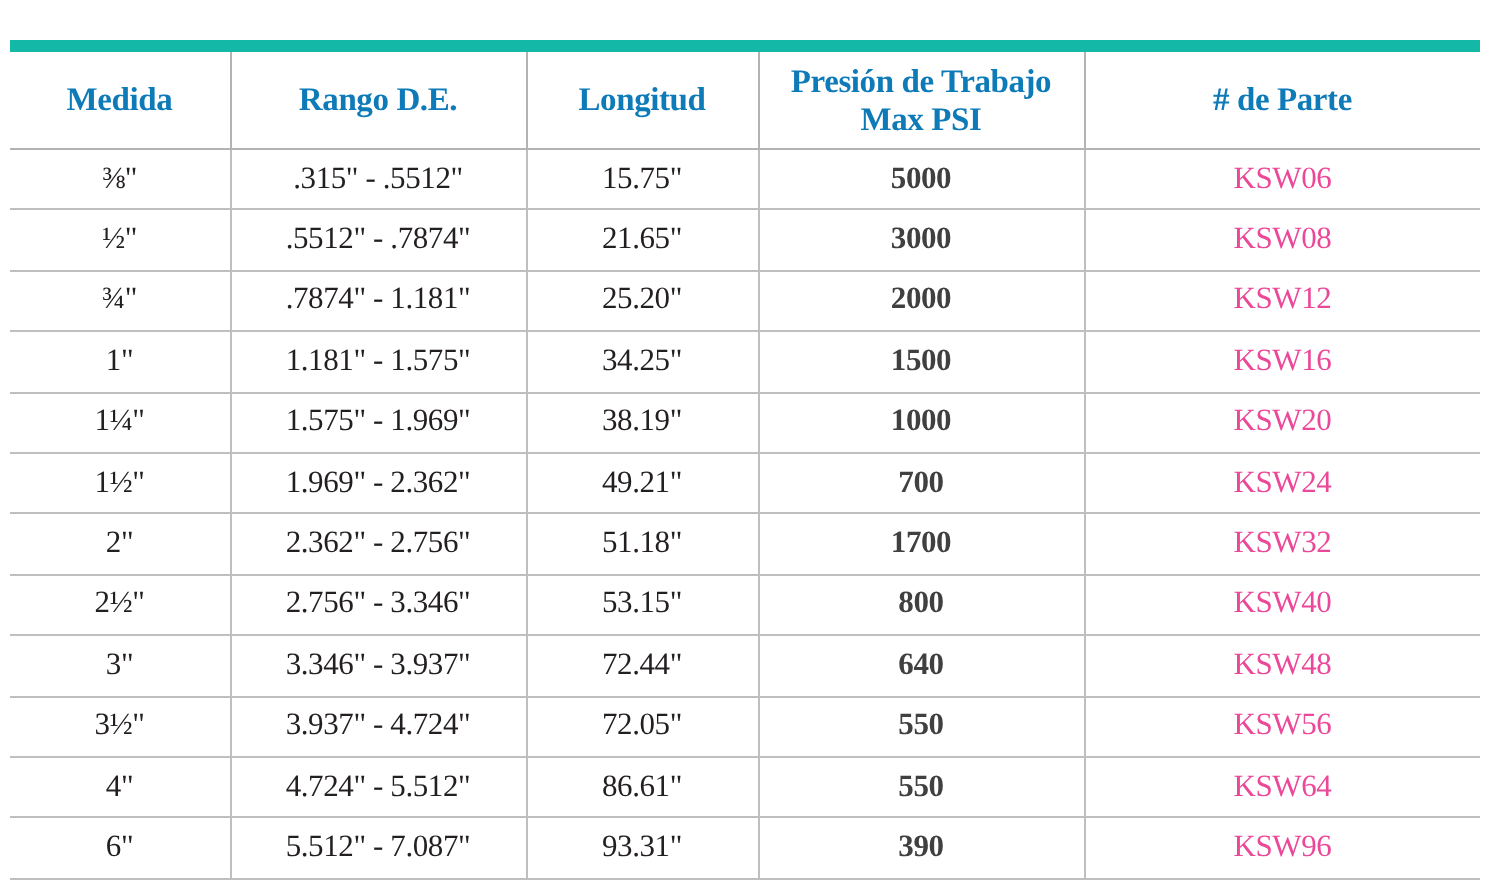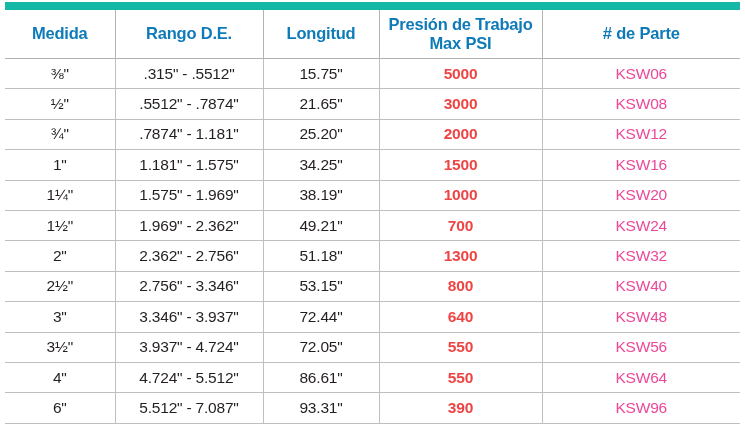--- a/index.html
+++ b/index.html
@@ -12,22 +12,23 @@
     position: relative;
     width: 745px;
     height: 447px;
     background: #ffffff;
     overflow: hidden;
   }
   table.spec-table {
     border-collapse: collapse;
     table-layout: fixed;
     width: 735px;
-    margin: 2px 0 0 5px;
-    border-top: 8px solid #14b8a6;
+    margin: 20px 0 0 5px;
+    border-top: 6px solid #14b8a6;
+    font-family: Liberation Serif, serif;
   }
   table.spec-table col:nth-child(1) { width: 110px; }
   table.spec-table col:nth-child(2) { width: 148px; }
   table.spec-table col:nth-child(3) { width: 116px; }
   table.spec-table col:nth-child(4) { width: 163px; }
   table.spec-table col:nth-child(5) { width: 198px; }
 
   table.spec-table th {
     height: 44px;
     padding: 2px 6px;
@@ -52,21 +53,21 @@
     letter-spacing: -0.2px;
     color: #231f20;
     border-bottom: 1px solid #bfbfbf;
     border-right: 1px solid #bfbfbf;
     white-space: nowrap;
   }
   table.spec-table td:last-child { border-right: none; }
 
   table.spec-table td.col-presion {
     font-weight: bold;
-    color: #ef4444;
+    color: #404040;
   }
   table.spec-table td.col-parte {
     color: #ec4899;
   }
 </style>
 </head>
 <body>
 
 <div class="page">
   <table class="spec-table">
@@ -126,21 +127,21 @@
           <td class="col-medida">1½"</td>
           <td class="col-rango">1.969" - 2.362"</td>
           <td class="col-longitud">49.21"</td>
           <td class="col-presion">700</td>
           <td class="col-parte">KSW24</td>
         </tr>
         <tr>
           <td class="col-medida">2"</td>
           <td class="col-rango">2.362" - 2.756"</td>
           <td class="col-longitud">51.18"</td>
-          <td class="col-presion">1300</td>
+          <td class="col-presion">1700</td>
           <td class="col-parte">KSW32</td>
         </tr>
         <tr>
           <td class="col-medida">2½"</td>
           <td class="col-rango">2.756" - 3.346"</td>
           <td class="col-longitud">53.15"</td>
           <td class="col-presion">800</td>
           <td class="col-parte">KSW40</td>
         </tr>
         <tr>

